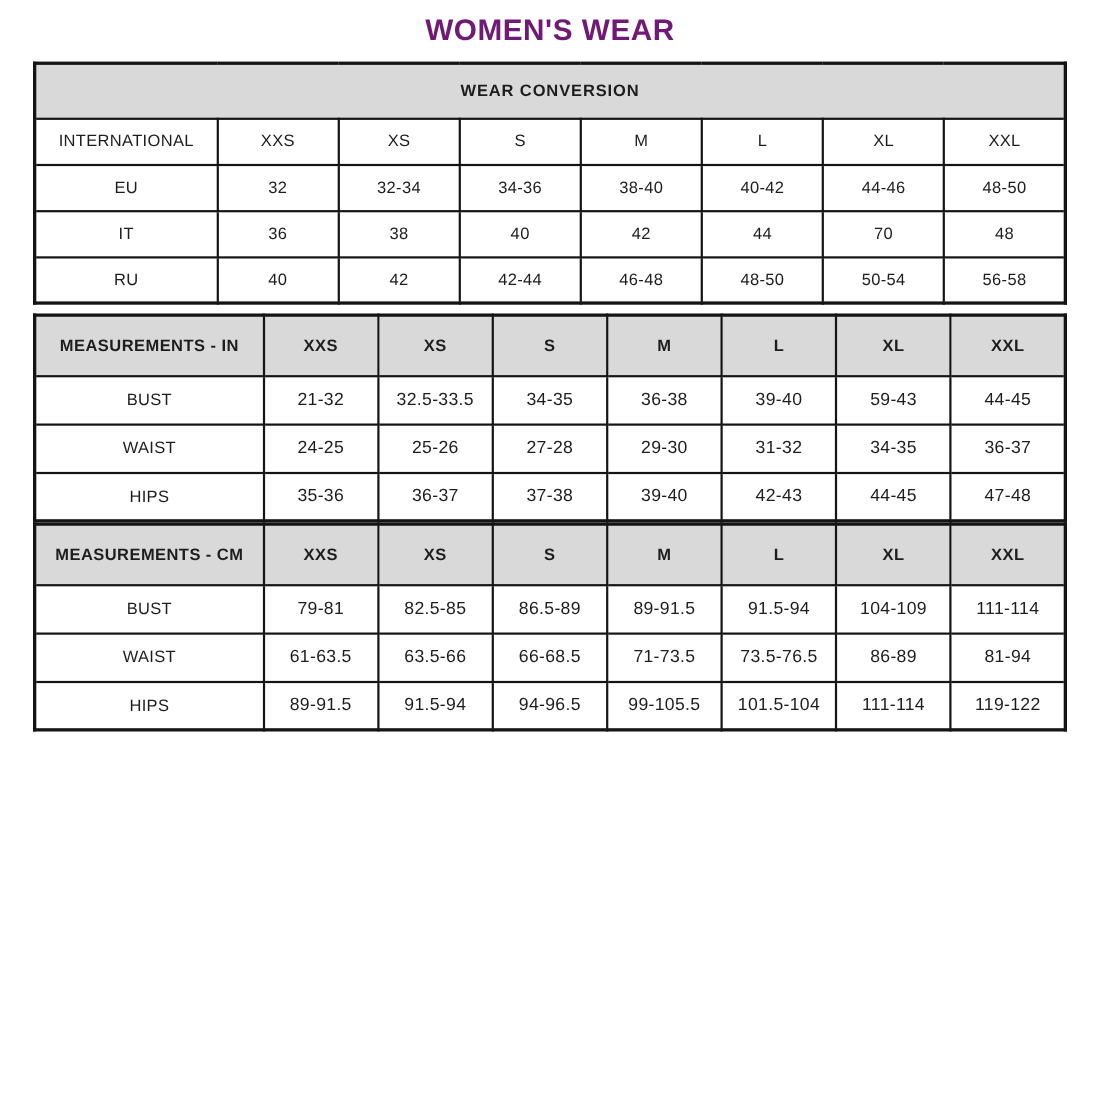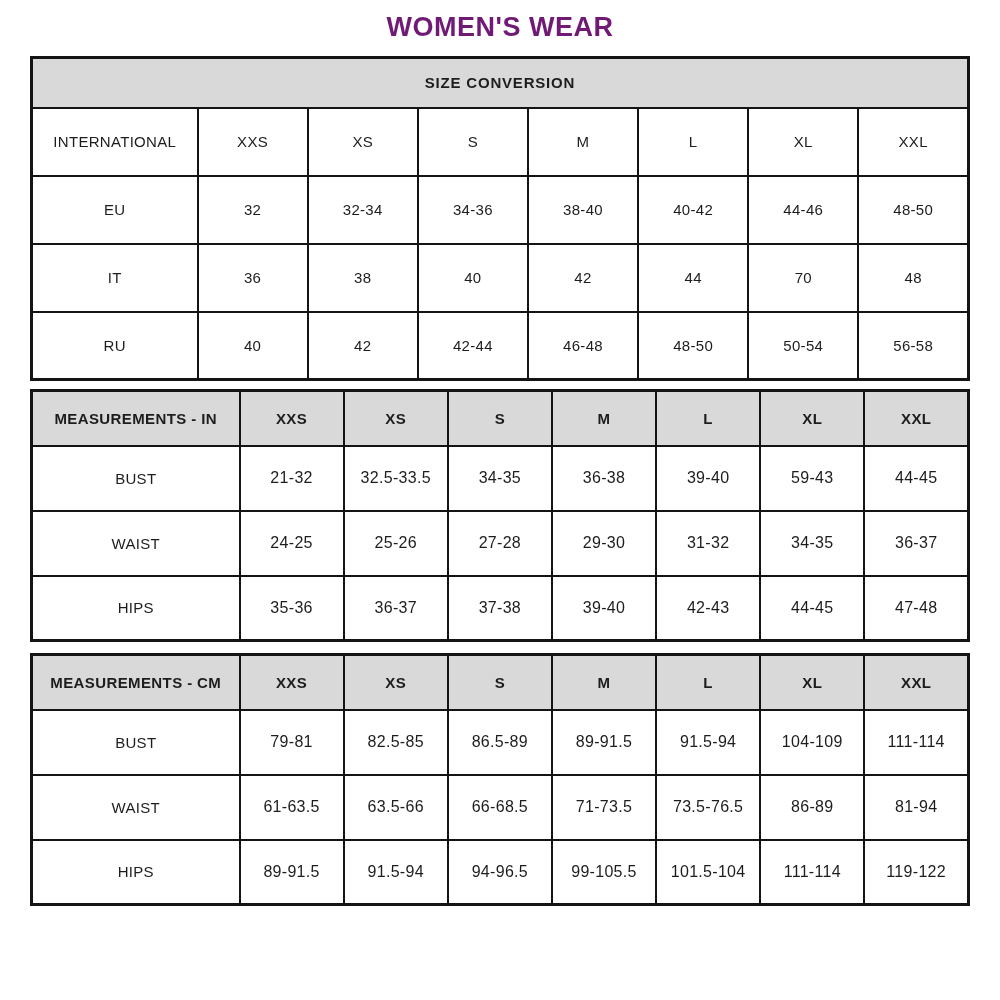--- a/index.html
+++ b/index.html
@@ -26,42 +26,42 @@
   .tbl th, .tbl td {
     border: 2px solid #141414;
     text-align: center;
     vertical-align: middle;
     padding: 0;
     letter-spacing: 0.3px;
     overflow: hidden;
     white-space: nowrap;
   }
   
-  .size-tbl tr { height: 68px; }
+  .size-tbl tr { height: 42px; }
   .size-tbl tr.banner-row { height: 50px; }
   .size-tbl .banner {
     background: #d9d9d9;
     font-size: 15px;
     font-weight: 700;
     letter-spacing: 0.8px;
   }
   .size-tbl td { font-size: 15px; font-weight: 400; }
   .size-tbl { margin-bottom: 8px; }
   
   .m-tbl thead tr { height: 55px; }
-  .m-tbl tbody tr { height: 65px; }
+  .m-tbl tbody tr { height: 44px; }
   .m-tbl th {
     background: #d9d9d9;
     font-size: 15px;
     font-weight: 700;
     letter-spacing: 0.4px;
   }
   .m-tbl td { font-size: 16px; font-weight: 400; }
   .m-tbl td.row-label { font-size: 15px; }
-  .m-tbl.in-tbl { margin-bottom: 11px; }
+  .m-tbl.in-tbl { }
 </style>
 </head>
 <body>
 
 <div class="page">
 
   <h1 class="title">WOMEN'S WEAR</h1>
 
   <table class="tbl size-tbl">
     <colgroup>
@@ -69,21 +69,21 @@
       <col>
         <col>
         <col>
         <col>
         <col>
         <col>
         <col>
     </colgroup>
     <thead>
       <tr class="banner-row">
-        <th colspan="8" class="banner">SIZE CONVERSION</th>
+        <th colspan="8" class="banner">WEAR CONVERSION</th>
       </tr>
       <tr>
         <td>INTERNATIONAL</td>
         <td>XXS</td>
         <td>XS</td>
         <td>S</td>
         <td>M</td>
         <td>L</td>
         <td>XL</td>
         <td>XXL</td>

